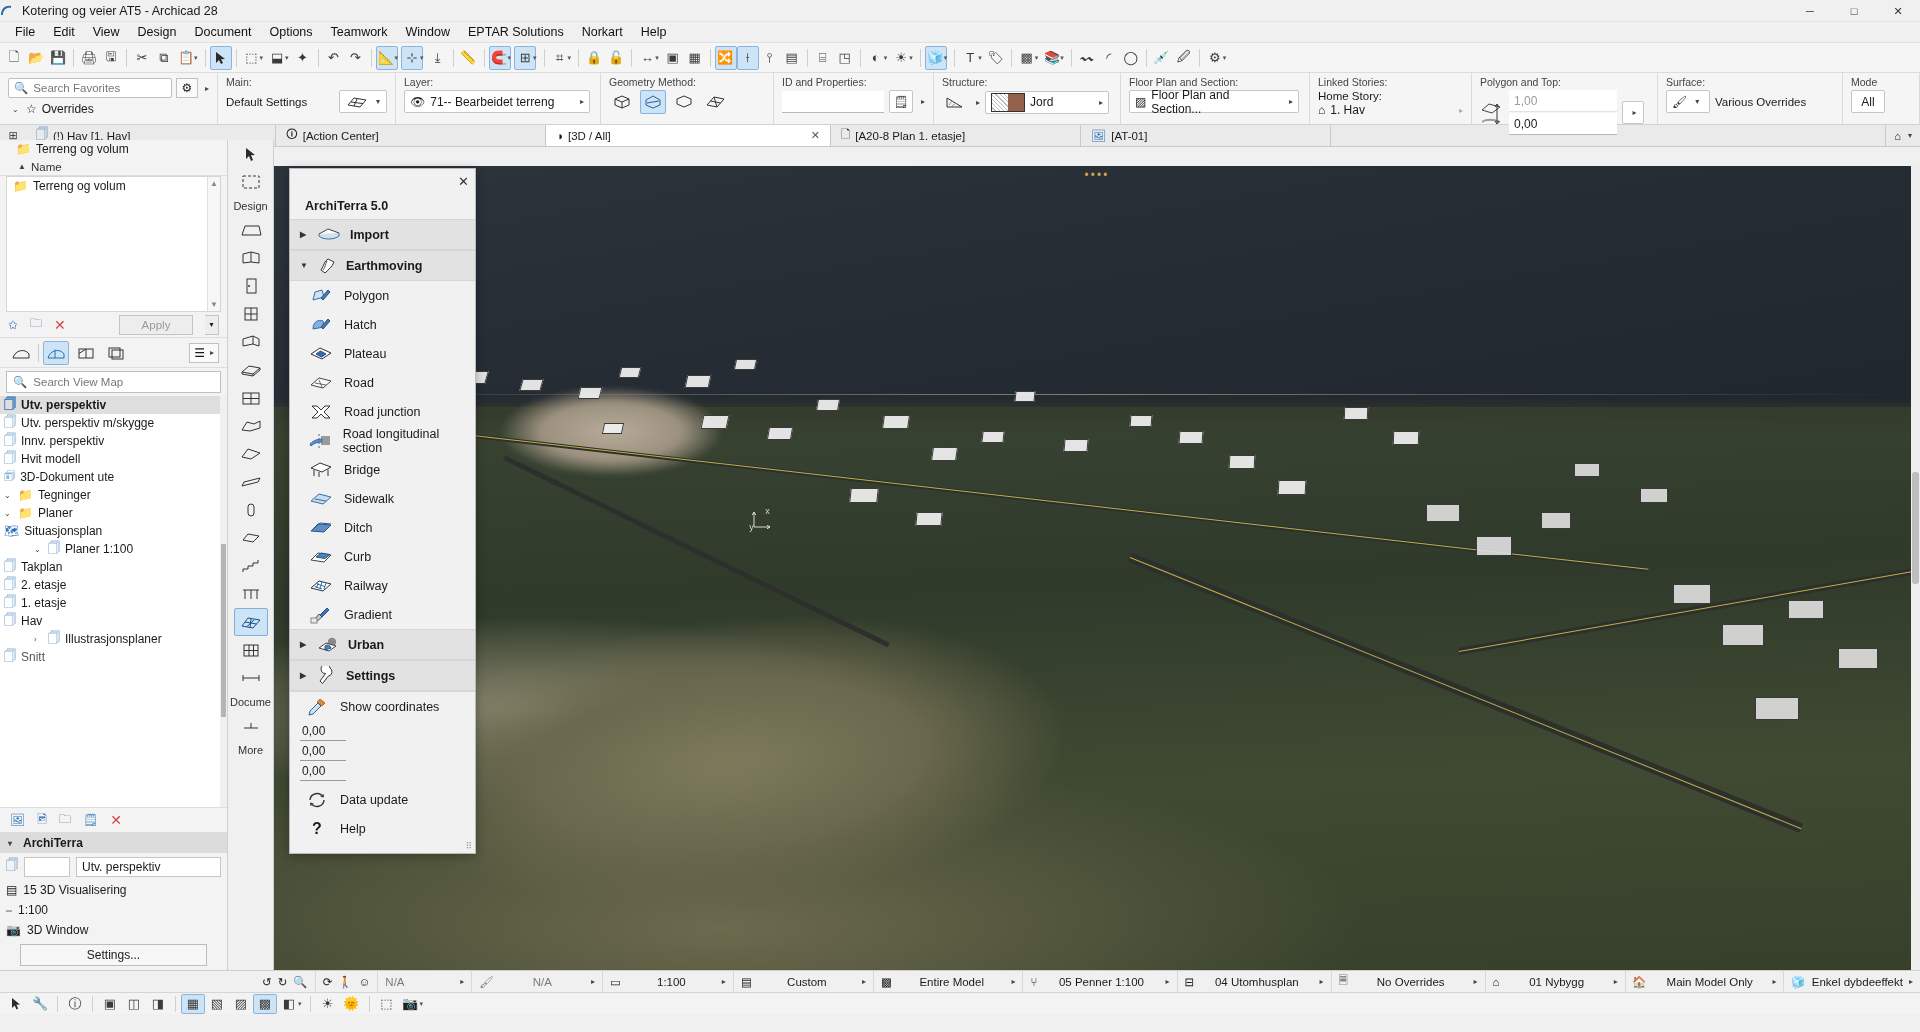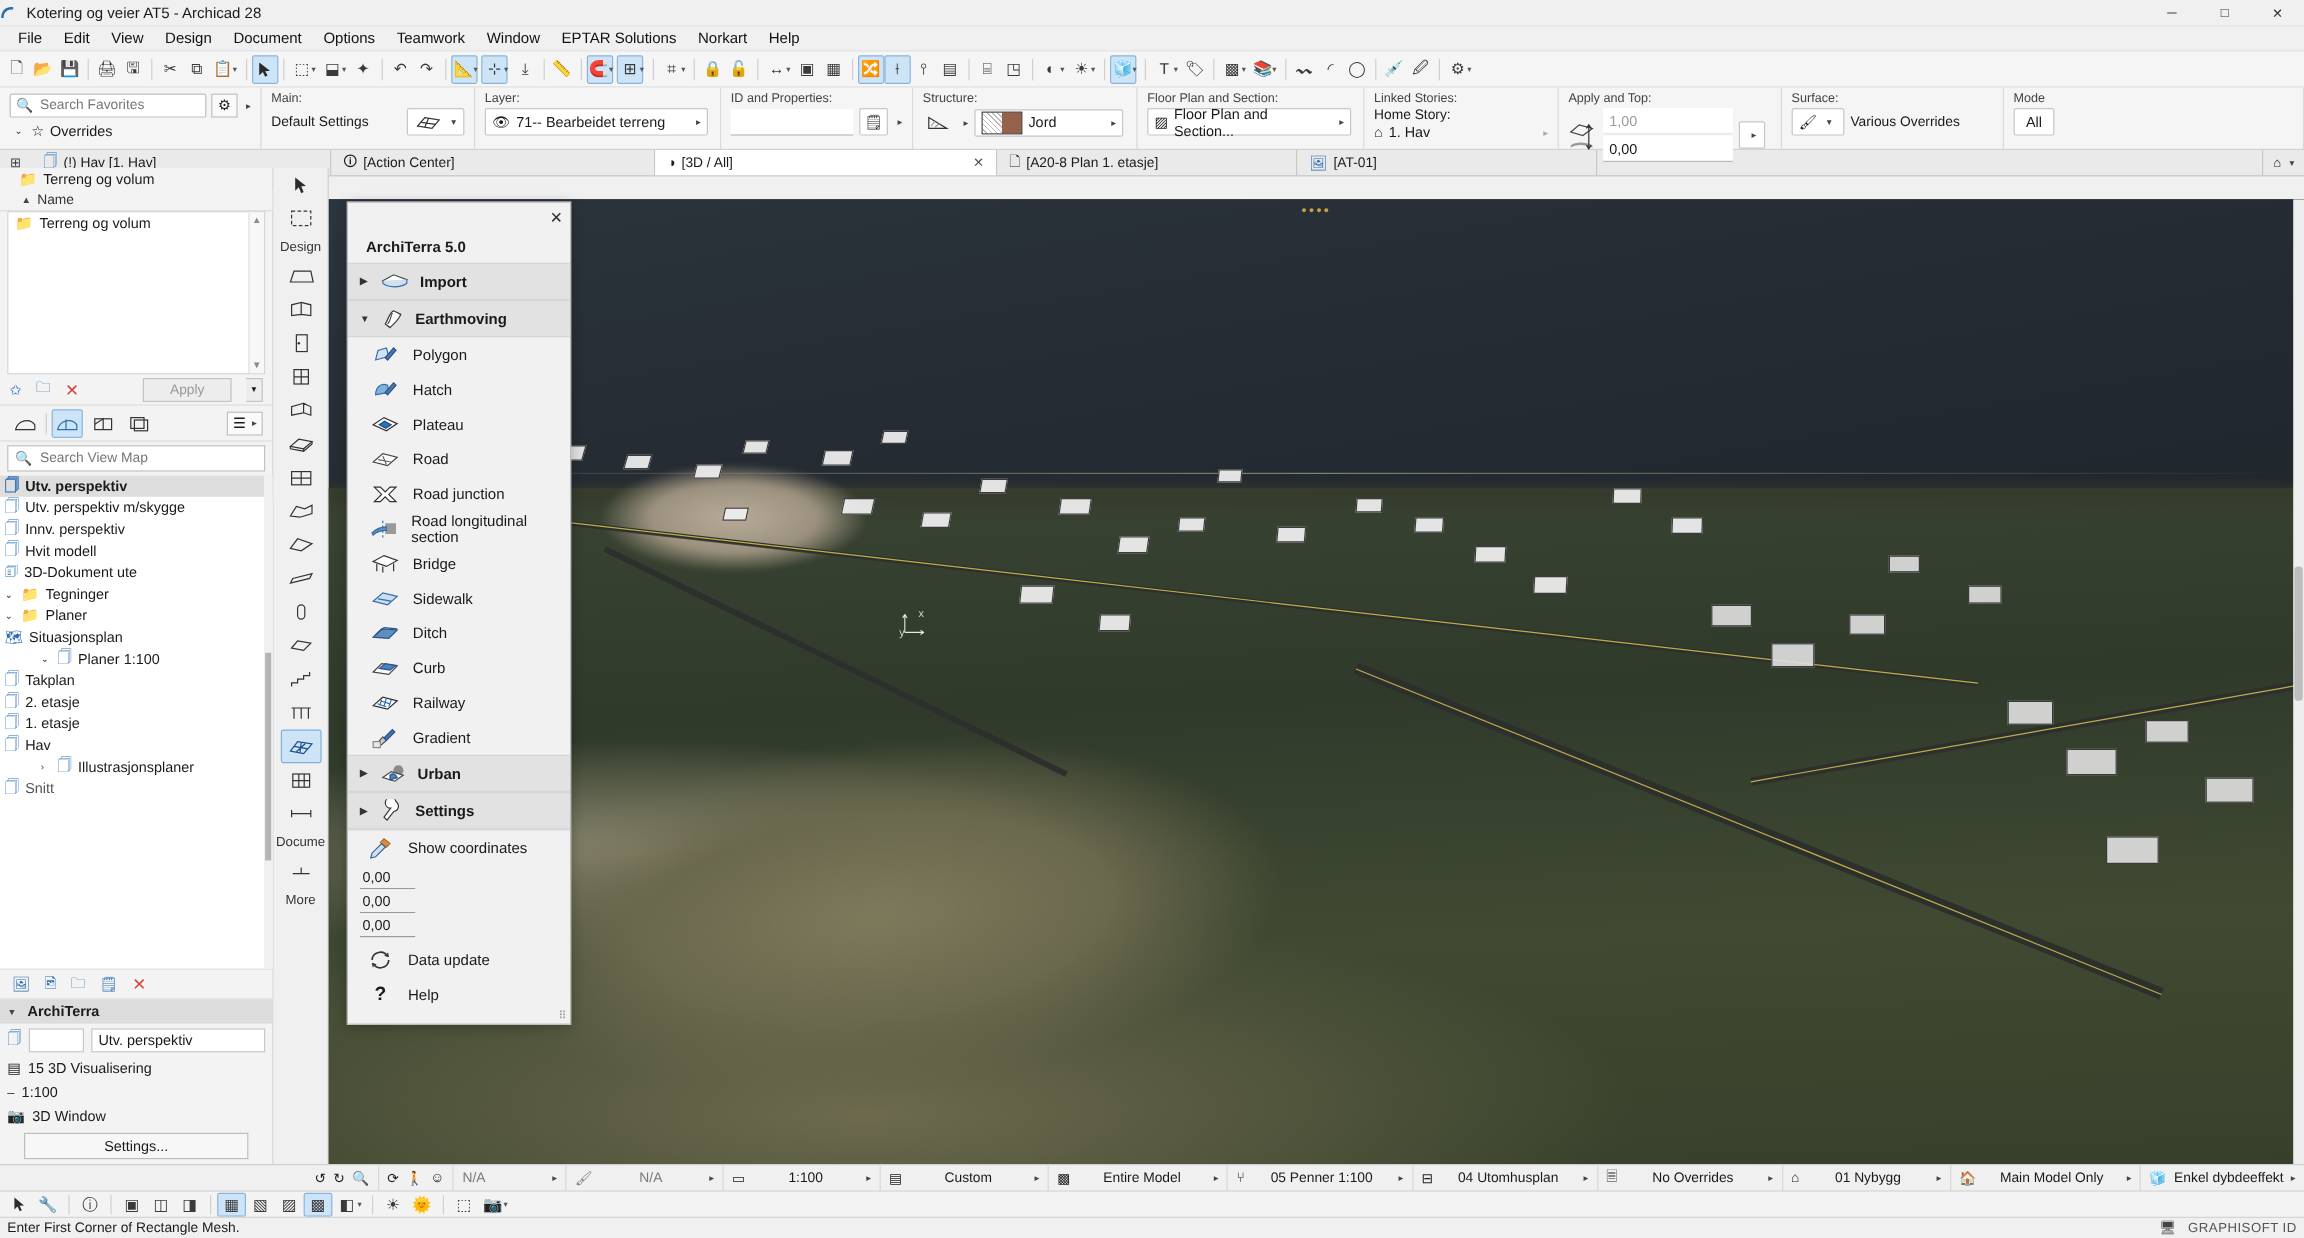--- a/index.html
+++ b/index.html
@@ -364,20 +364,48 @@
 
     <div class="ibsec" style="width:205px">
       <div class="iblabel">Layer:</div>
       <div class="ibfield" style="width:186px">
         <span>👁</span>
         <span>71-- Bearbeidet terreng</span>
         <span class="arrowbtn" style="margin-left:auto">▸</span>
       </div>
     </div>
 
+    <div class="ibsec" style="width:173px">
+      <div class="iblabel">Geometry Method:</div>
+      <div class="ibrow">
+        <div class="ibicon">
+          <svg width="20" height="16" viewBox="0 0 20 16">
+              <path d="M3 11 L3 5 L10 2 L17 5 L17 11 L10 14 Z" fill="none" stroke="#333"></path>
+              <path d="M3 5 L10 8 L17 5 M10 8 L10 14" stroke="#333" fill="none"></path>
+            </svg>
+        </div>
+        <div class="ibicon sel">
+          <svg width="20" height="16" viewBox="0 0 20 16">
+              <path d="M3 11 L3 6 L10 2 L17 6 L17 11 L10 14 Z" fill="none" stroke="#2c5f9e"></path>
+              <path d="M4 9 L16 7" stroke="#2c5f9e"></path>
+            </svg>
+        </div>
+        <div class="ibicon">
+          <svg width="20" height="16" viewBox="0 0 20 16">
+              <path d="M3 10 L3 5 L10 2 L17 5 L17 10 L10 13 Z" fill="none" stroke="#333"></path>
+            </svg>
+        </div>
+        <div class="ibicon">
+          <svg width="20" height="16" viewBox="0 0 20 16">
+              <path d="M2 11 L9 3 L19 5 L12 13 Z" fill="none" stroke="#333"></path>
+              <path d="M5.5 7 L15.5 9 M9 3 L12 13" stroke="#333"></path>
+            </svg>
+        </div>
+      </div>
+    </div>
 
     <div class="ibsec" style="width:160px">
       <div class="iblabel">ID and Properties:</div>
       <div class="ibrow">
         <div class="ibflat" style="width:110px"></div>
         <div class="ibfield" style="width:24px;justify-content:center">🗒</div>
         <span class="arrowbtn">▸</span>
       </div>
     </div>
 
@@ -415,21 +443,21 @@
       <div class="iblabel">Linked Stories:</div>
       <div style="font-size:11.5px">Home Story:</div>
       <div class="ibrow" style="margin-top:1px">
         <span>⌂</span>
         <span style="font-size:12px">1. Hav</span>
         <span class="arrowbtn" style="margin-left:auto;color:#aaa">▸</span>
       </div>
     </div>
 
     <div class="ibsec" style="width:186px">
-      <div class="iblabel">Apply and Top:</div>
+      <div class="iblabel">Polygon and Top:</div>
       <div class="ibrow" style="align-items:center">
         <div style="display:flex;flex-direction:column;align-items:center;padding-top:2px">
           <svg width="24" height="26" viewBox="0 0 24 26">
               <path d="M2 9 L9 3 L20 6 L12 12 Z" fill="none" stroke="#444"></path>
               <path d="M2 20 C6 17,14 17,20 20 L20 22 C14 19,6 19,2 22 Z" fill="#9a9a9a"></path>
               <path d="M17 4 L17 22 M15 6 L17 3 L19 6 M15 20 L17 23 L19 20" stroke="#333" fill="none"></path>
             </svg>
         </div>
         <div style="display:flex;flex-direction:column;gap:1px">
           <div class="ibflat" style="width:108px;color:#9b9b9b;border-bottom-color:#e2e2e2">1,00</div>
@@ -1118,21 +1146,14 @@
     <div class="tbcaret">▾</div>
     <div class="trsep"></div>
     <div class="trb">☀</div>
     <div class="trb">🌞</div>
     <div class="trsep"></div>
     <div class="trb">⬚</div>
     <div class="trb">📷</div>
     <div class="tbcaret">▾</div>
   </div>
 
-  <div class="msgbar">
-    <span>Enter First Corner of Rectangle Mesh.</span>
-    <span class="msgright">
-      <span>🖥</span>
-      <span class="gs-logo">GRAPHISOFT ID</span>
-    </span>
-  </div>
 
 </div>
 
 </body></html>

